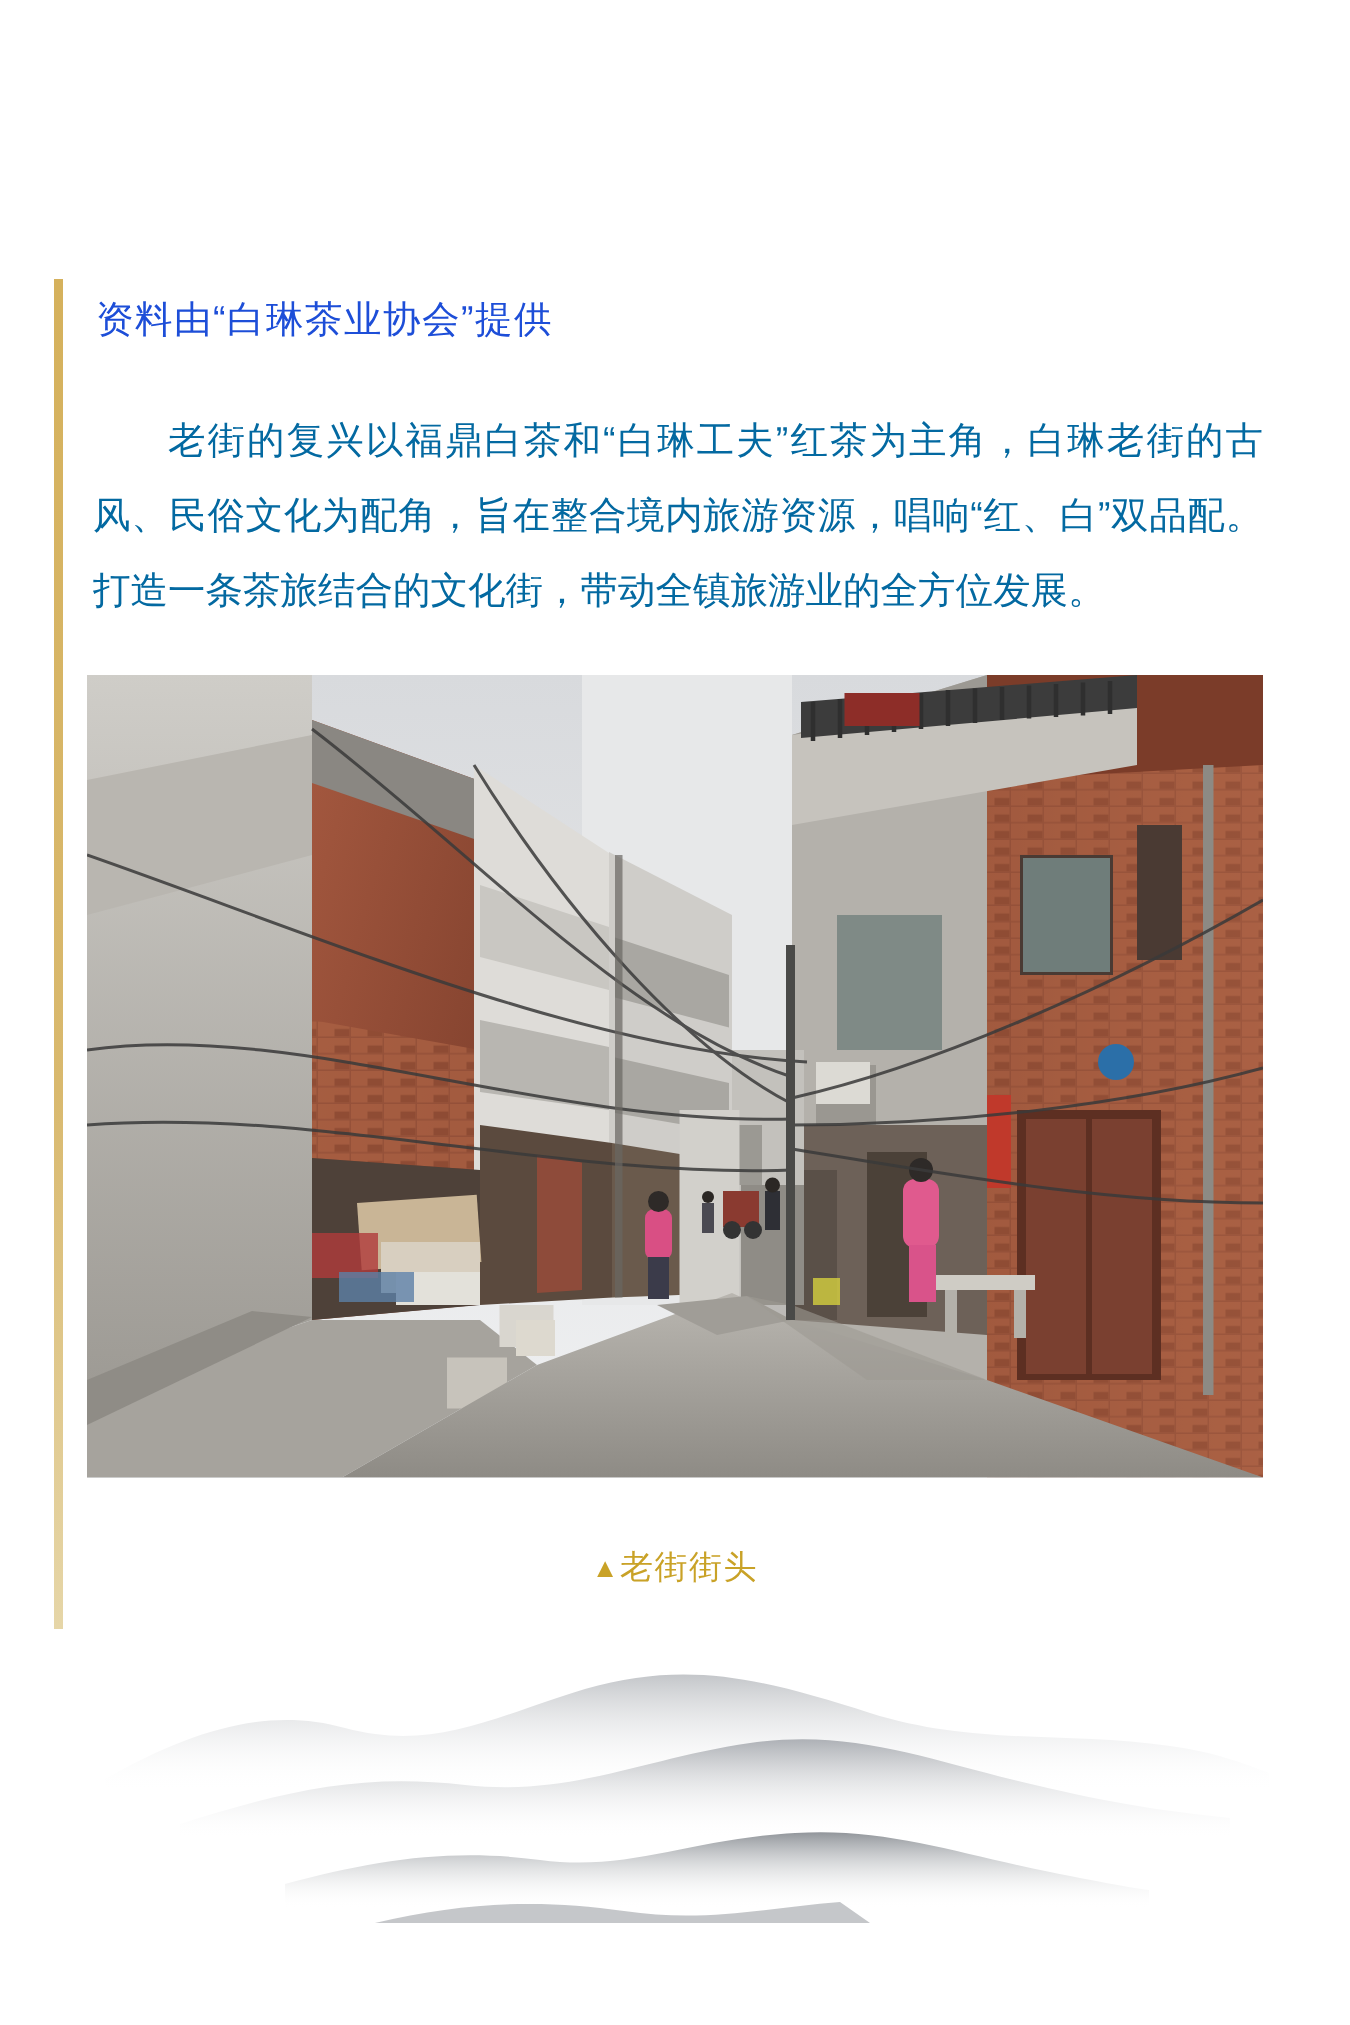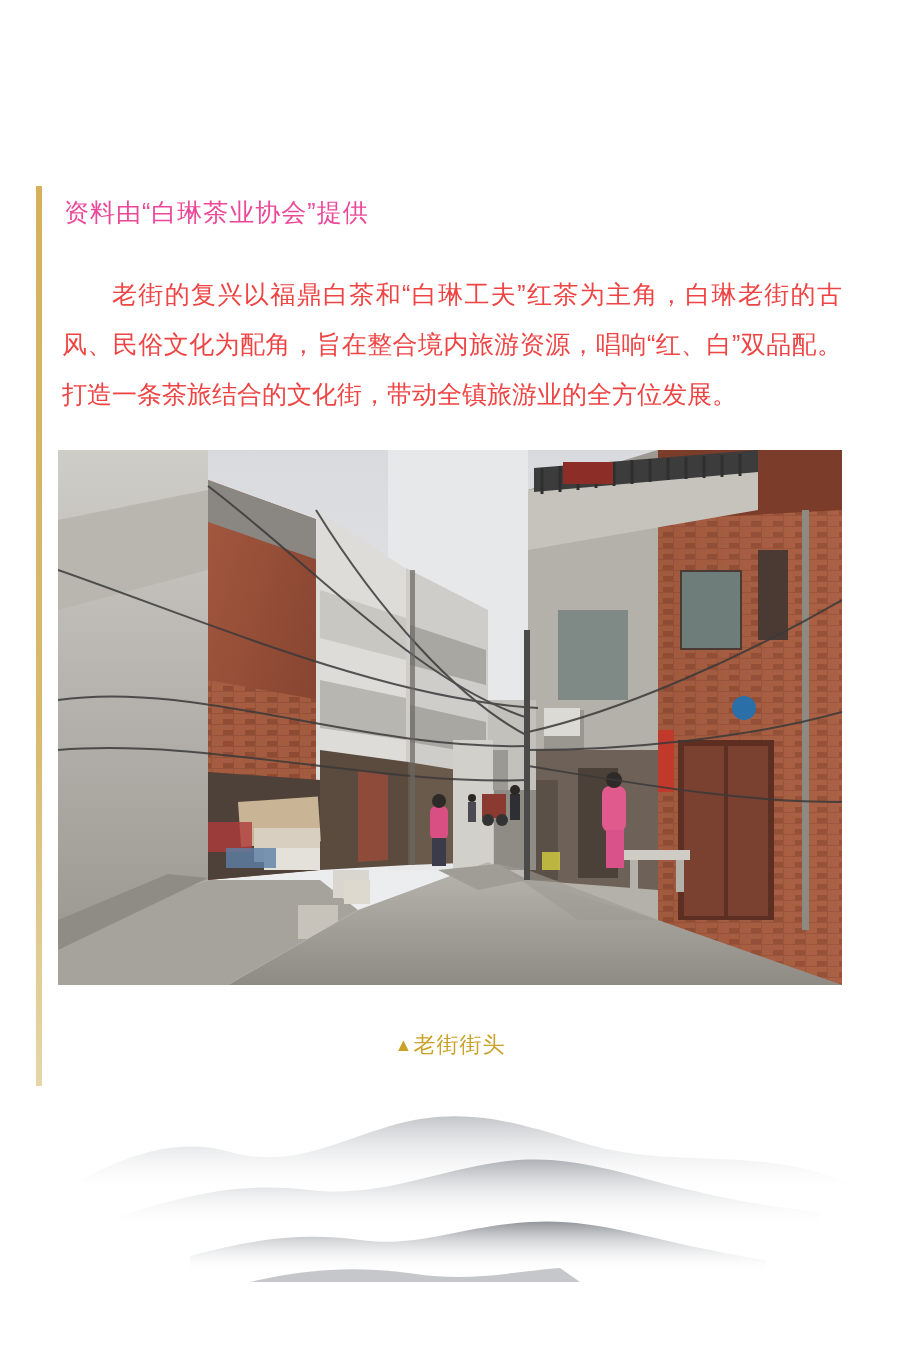--- a/index.html
+++ b/index.html
@@ -57,34 +57,34 @@
     height: 900px;
     background: linear-gradient(180deg, #d5b15c 0%, #d9b96e 60%, #e6d6a8 100%);
   }
 
   
   .source-line {
     position: absolute;
     left: 64px;
     top: 196px;
     font-size: 25px;
-    color: #ec4899;
+    color: #1d4ed8;
     letter-spacing: 1px;
     font-family: "Liberation Sans", "DejaVu Sans", sans-serif;
   }
 
   
   .body-text {
     position: absolute;
     left: 62px;
     top: 244px;
     width: 780px;
     font-size: 25px;
     line-height: 50px;
-    color: #ef4444;
+    color: #0369a1;
     text-indent: 50px;
     text-align: justify;
     font-family: "Liberation Sans", "DejaVu Sans", sans-serif;
   }
 
   
   .photo-wrap {
     position: absolute;
     left: 58px;
     top: 450px;

